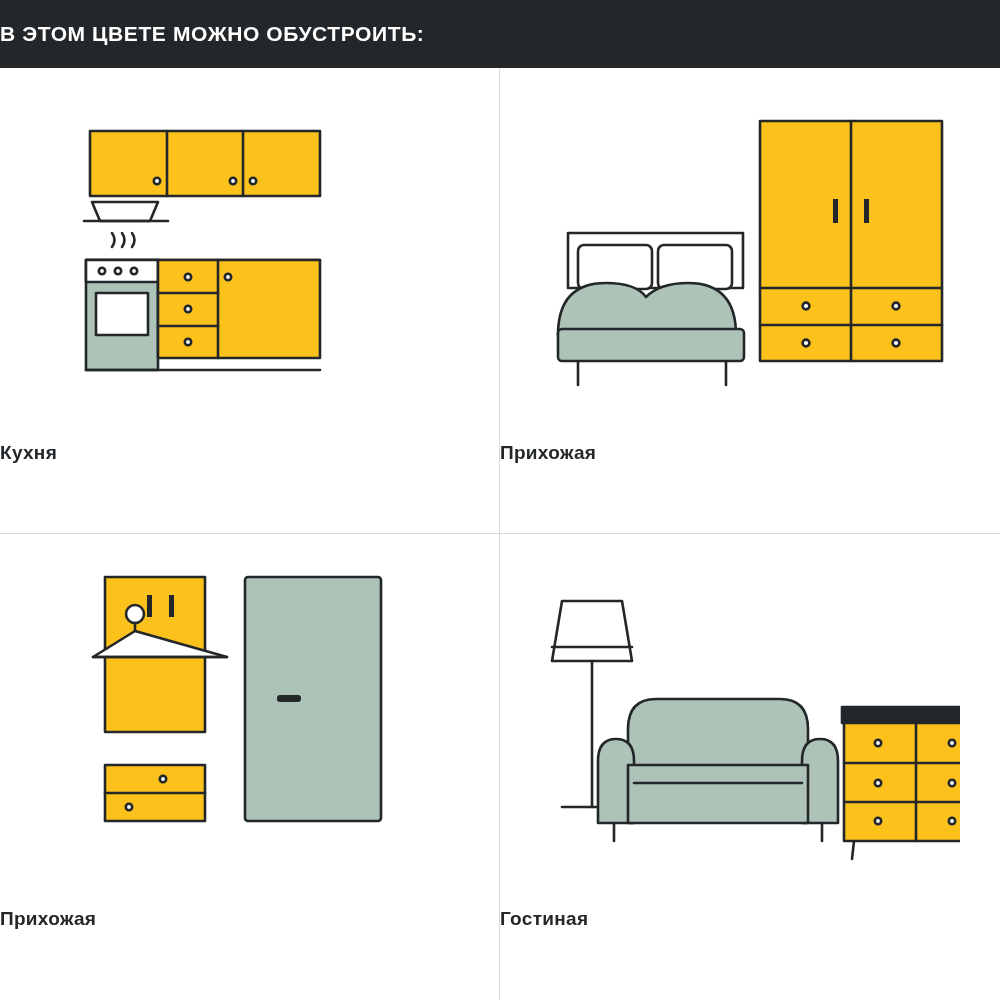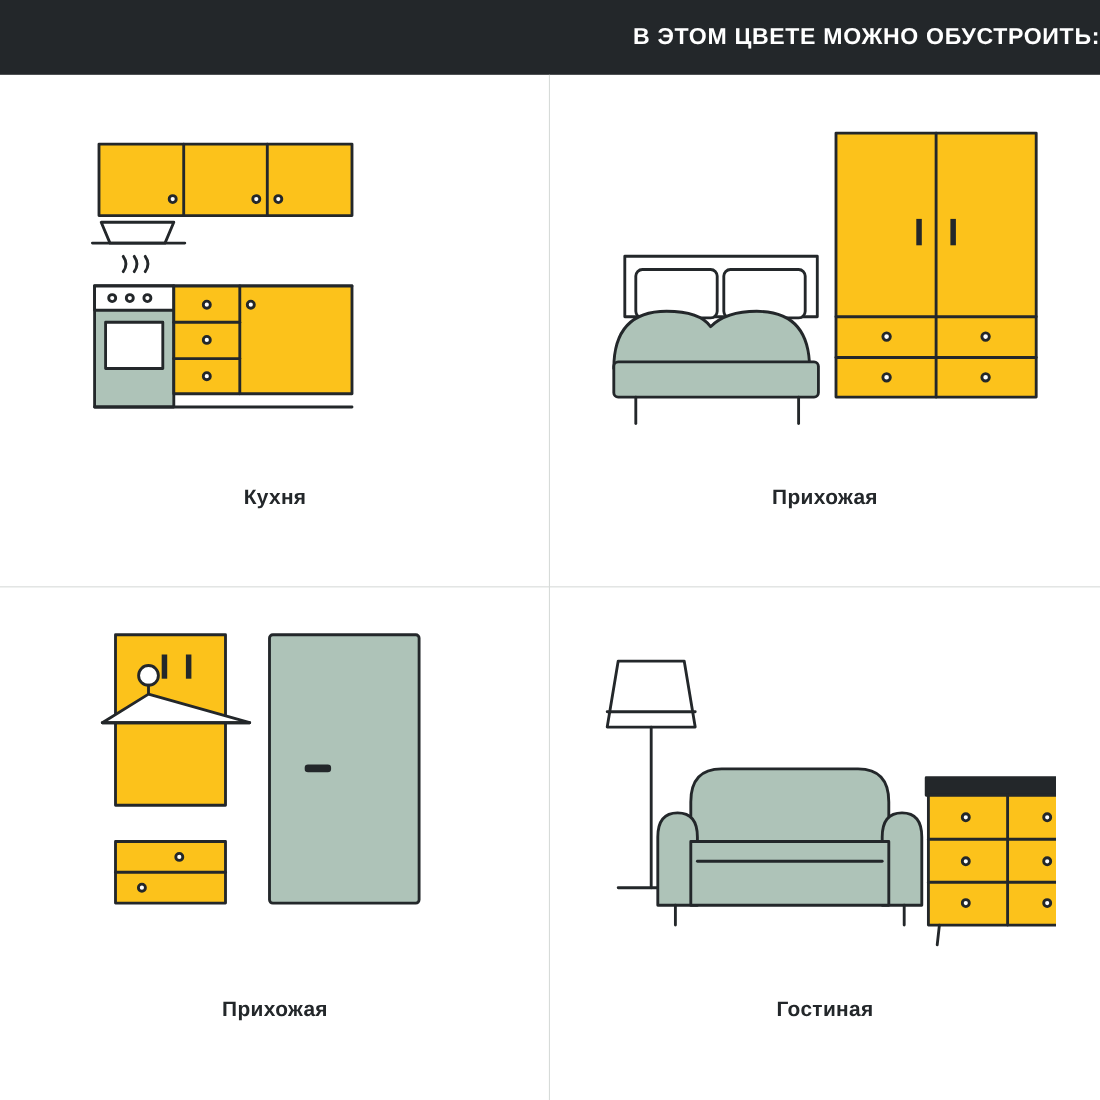--- a/index.html
+++ b/index.html
@@ -22,21 +22,21 @@
   
   .header {
     position: absolute;
     left: 0;
     top: 0;
     width: 1000px;
     height: 68px;
     background: #23272a;
     display: flex;
     align-items: center;
-    justify-content: flex-end;
+    justify-content: flex-start;
   }
   .header-title {
     color: #ffffff;
     font-size: 21px;
     font-weight: bold;
     letter-spacing: 0.6px;
     text-transform: uppercase;
     text-align: center;
   }
   
@@ -47,21 +47,20 @@
     width: 1000px;
     height: 932px;
     display: grid;
     grid-template-columns: 1fr 1fr;
     grid-template-rows: 1fr 1fr;
   }
   .cell {
     position: relative;
     display: flex;
     flex-direction: column;
-    align-items: center;
     justify-content: flex-start;
     box-sizing: border-box;
   }
   .cell-art {
     height: 370px;
     width: 100%;
     display: flex;
     align-items: center;
     justify-content: center;
   }

